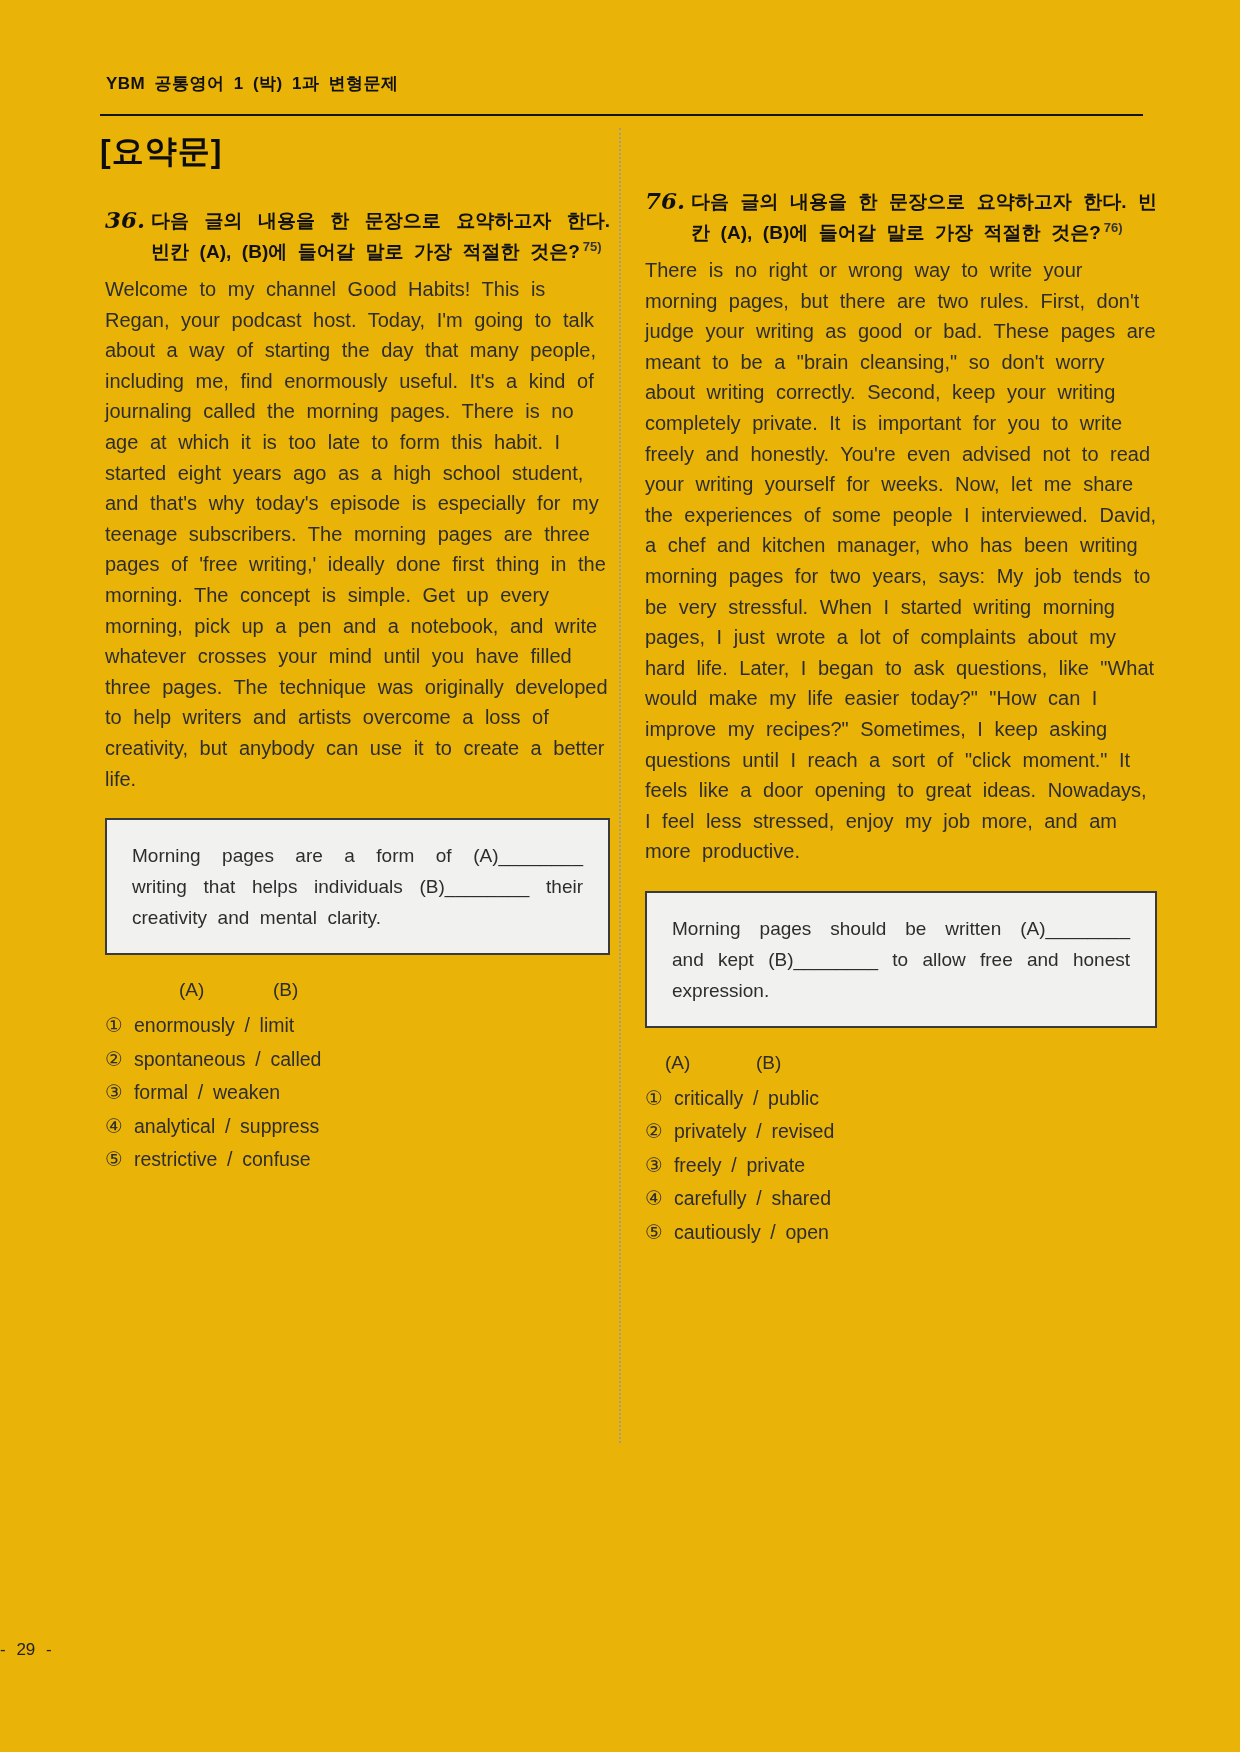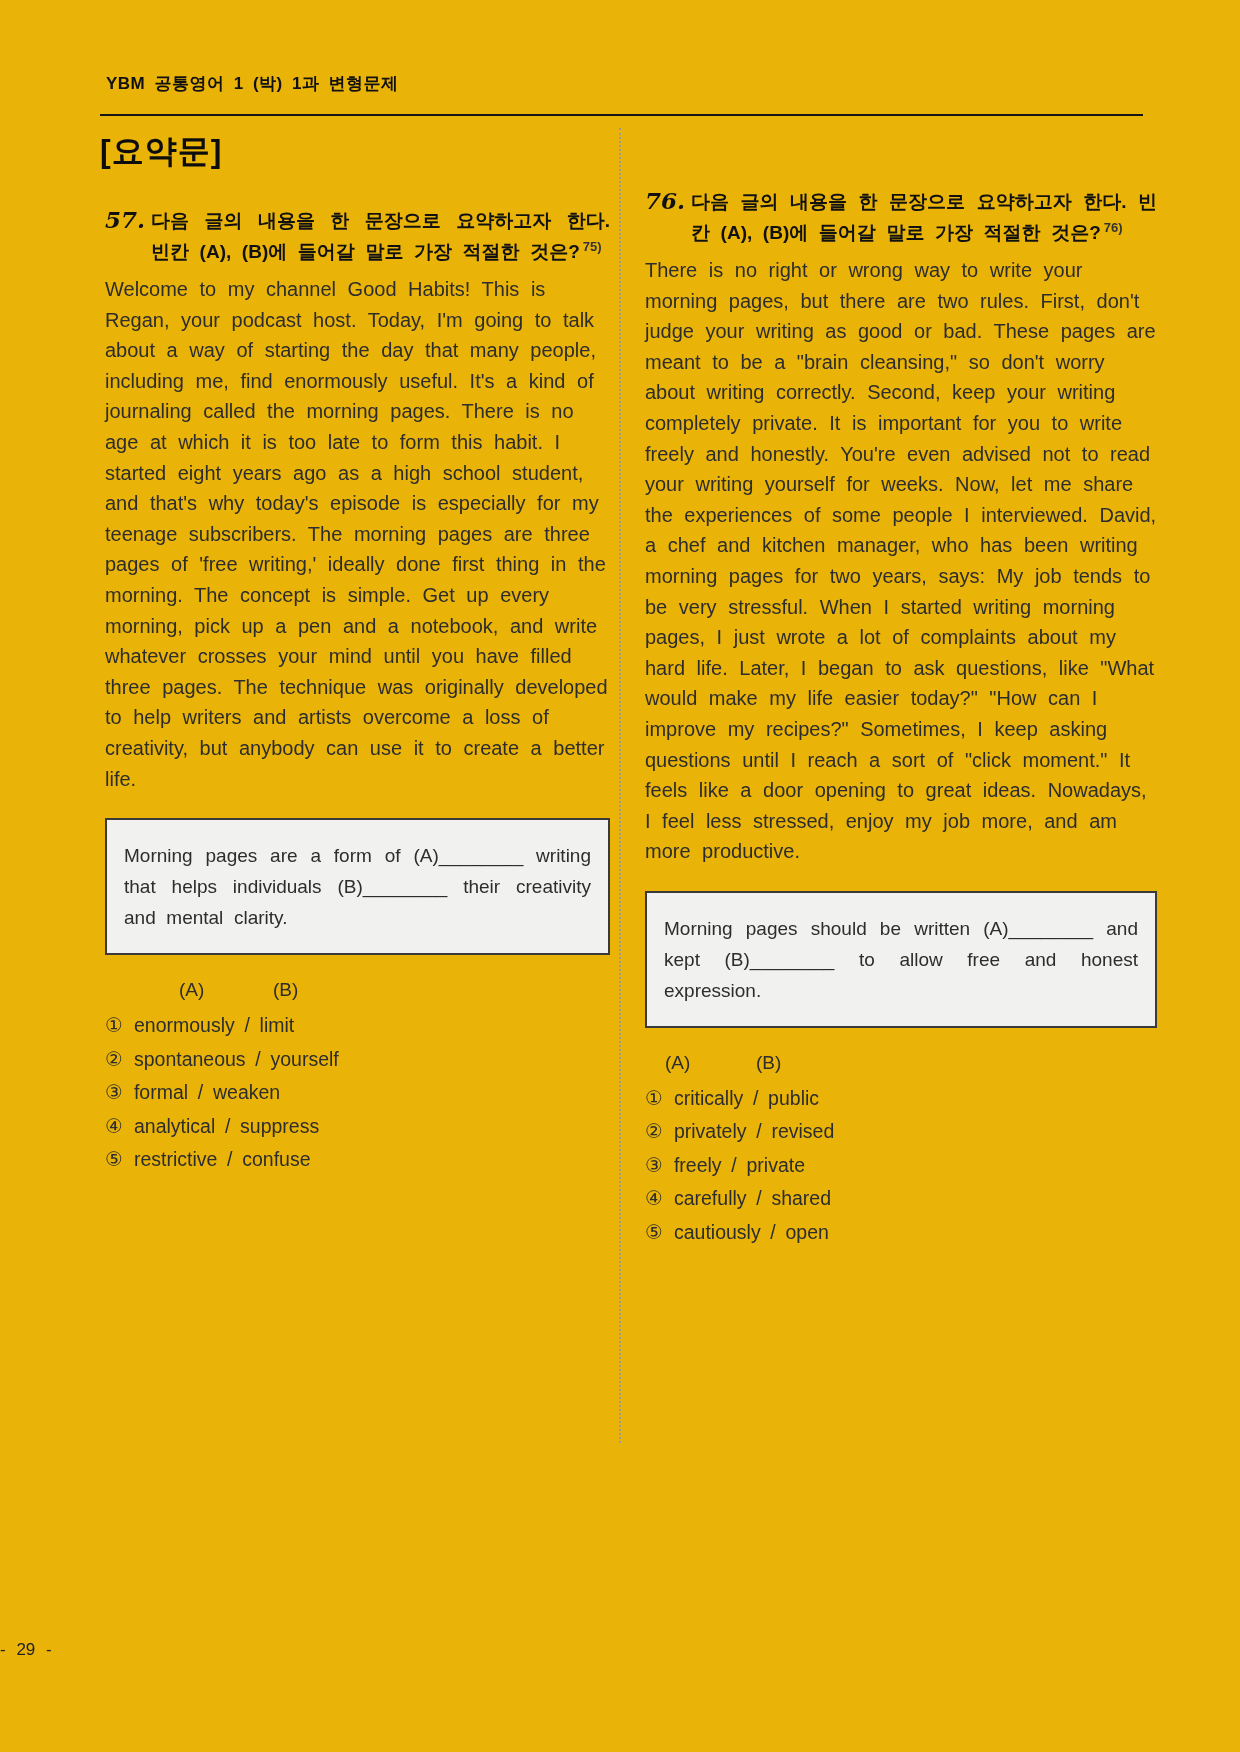--- a/index.html
+++ b/index.html
@@ -90,21 +90,21 @@
     line-height: 30.6px;
     word-spacing: 0.30em;
     color: #2d2d2d;
     text-align: left;
   }
 
   .summary-box {
     margin-top: 24px;
     border: 2px solid var(--box-border, #3a3a3a);
     background: var(--box-bg, #f1f1ef);
-    padding: 20px 17px;
+    padding: 20px 25px;
     font-size: 19px;
     line-height: 31px;
     word-spacing: 0.28em;
     text-align: justify;
     color: #2d2d2d;
   }
 
   .ab-header {
     margin-top: 24px;
     font-size: 19px;
@@ -146,38 +146,38 @@
 
 <div class="page">
 
   <div class="doc-header">YBM 공통영어 1 (박) 1과 변형문제</div>
   <div class="header-rule"></div>
   <div class="section-title">[요약문]</div>
   <div class="col-divider"></div>
 
   <div class="col col-left">
     <div class="qhead">
-      <div class="qnum">57.</div>
+      <div class="qnum">36.</div>
       <div class="qtext"><span>다음 글의 내용을 한 문장으로 요약하고자 한다. 빈칸 (A), (B)에 들어갈 말로 가장 적절한 것은?</span><sup class="footnote">75)</sup></div>
     </div>
     <div class="passage">Welcome to my channel Good Habits! This is Regan, your podcast host. Today, I'm going to talk about a way of starting the day that many people, including me, find enormously useful. It's a kind of journaling called the morning pages. There is no age at which it is too late to form this habit. I started eight years ago as a high school student, and that's why today's episode is especially for my teenage subscribers. The morning pages are three pages of 'free writing,' ideally done first thing in the morning. The concept is simple. Get up every morning, pick up a pen and a notebook, and write whatever crosses your mind until you have filled three pages. The technique was originally developed to help writers and artists overcome a loss of creativity, but anybody can use it to create a better life.</div>
     <div class="summary-box">
       <span>Morning pages are a form of (A)________ writing that helps individuals (B)________ their creativity and mental clarity.</span>
     </div>
     <div class="ab-header">
       <span class="ab-a">(A)</span><span class="ab-b">(B)</span>
     </div>
     <div class="options">
       <div class="opt-row">
         <span class="opt-num">①</span>
         <span class="opt-label">enormously / limit</span>
       </div>
       <div class="opt-row">
         <span class="opt-num">②</span>
-        <span class="opt-label">spontaneous / yourself</span>
+        <span class="opt-label">spontaneous / called</span>
       </div>
       <div class="opt-row">
         <span class="opt-num">③</span>
         <span class="opt-label">formal / weaken</span>
       </div>
       <div class="opt-row">
         <span class="opt-num">④</span>
         <span class="opt-label">analytical / suppress</span>
       </div>
       <div class="opt-row">

